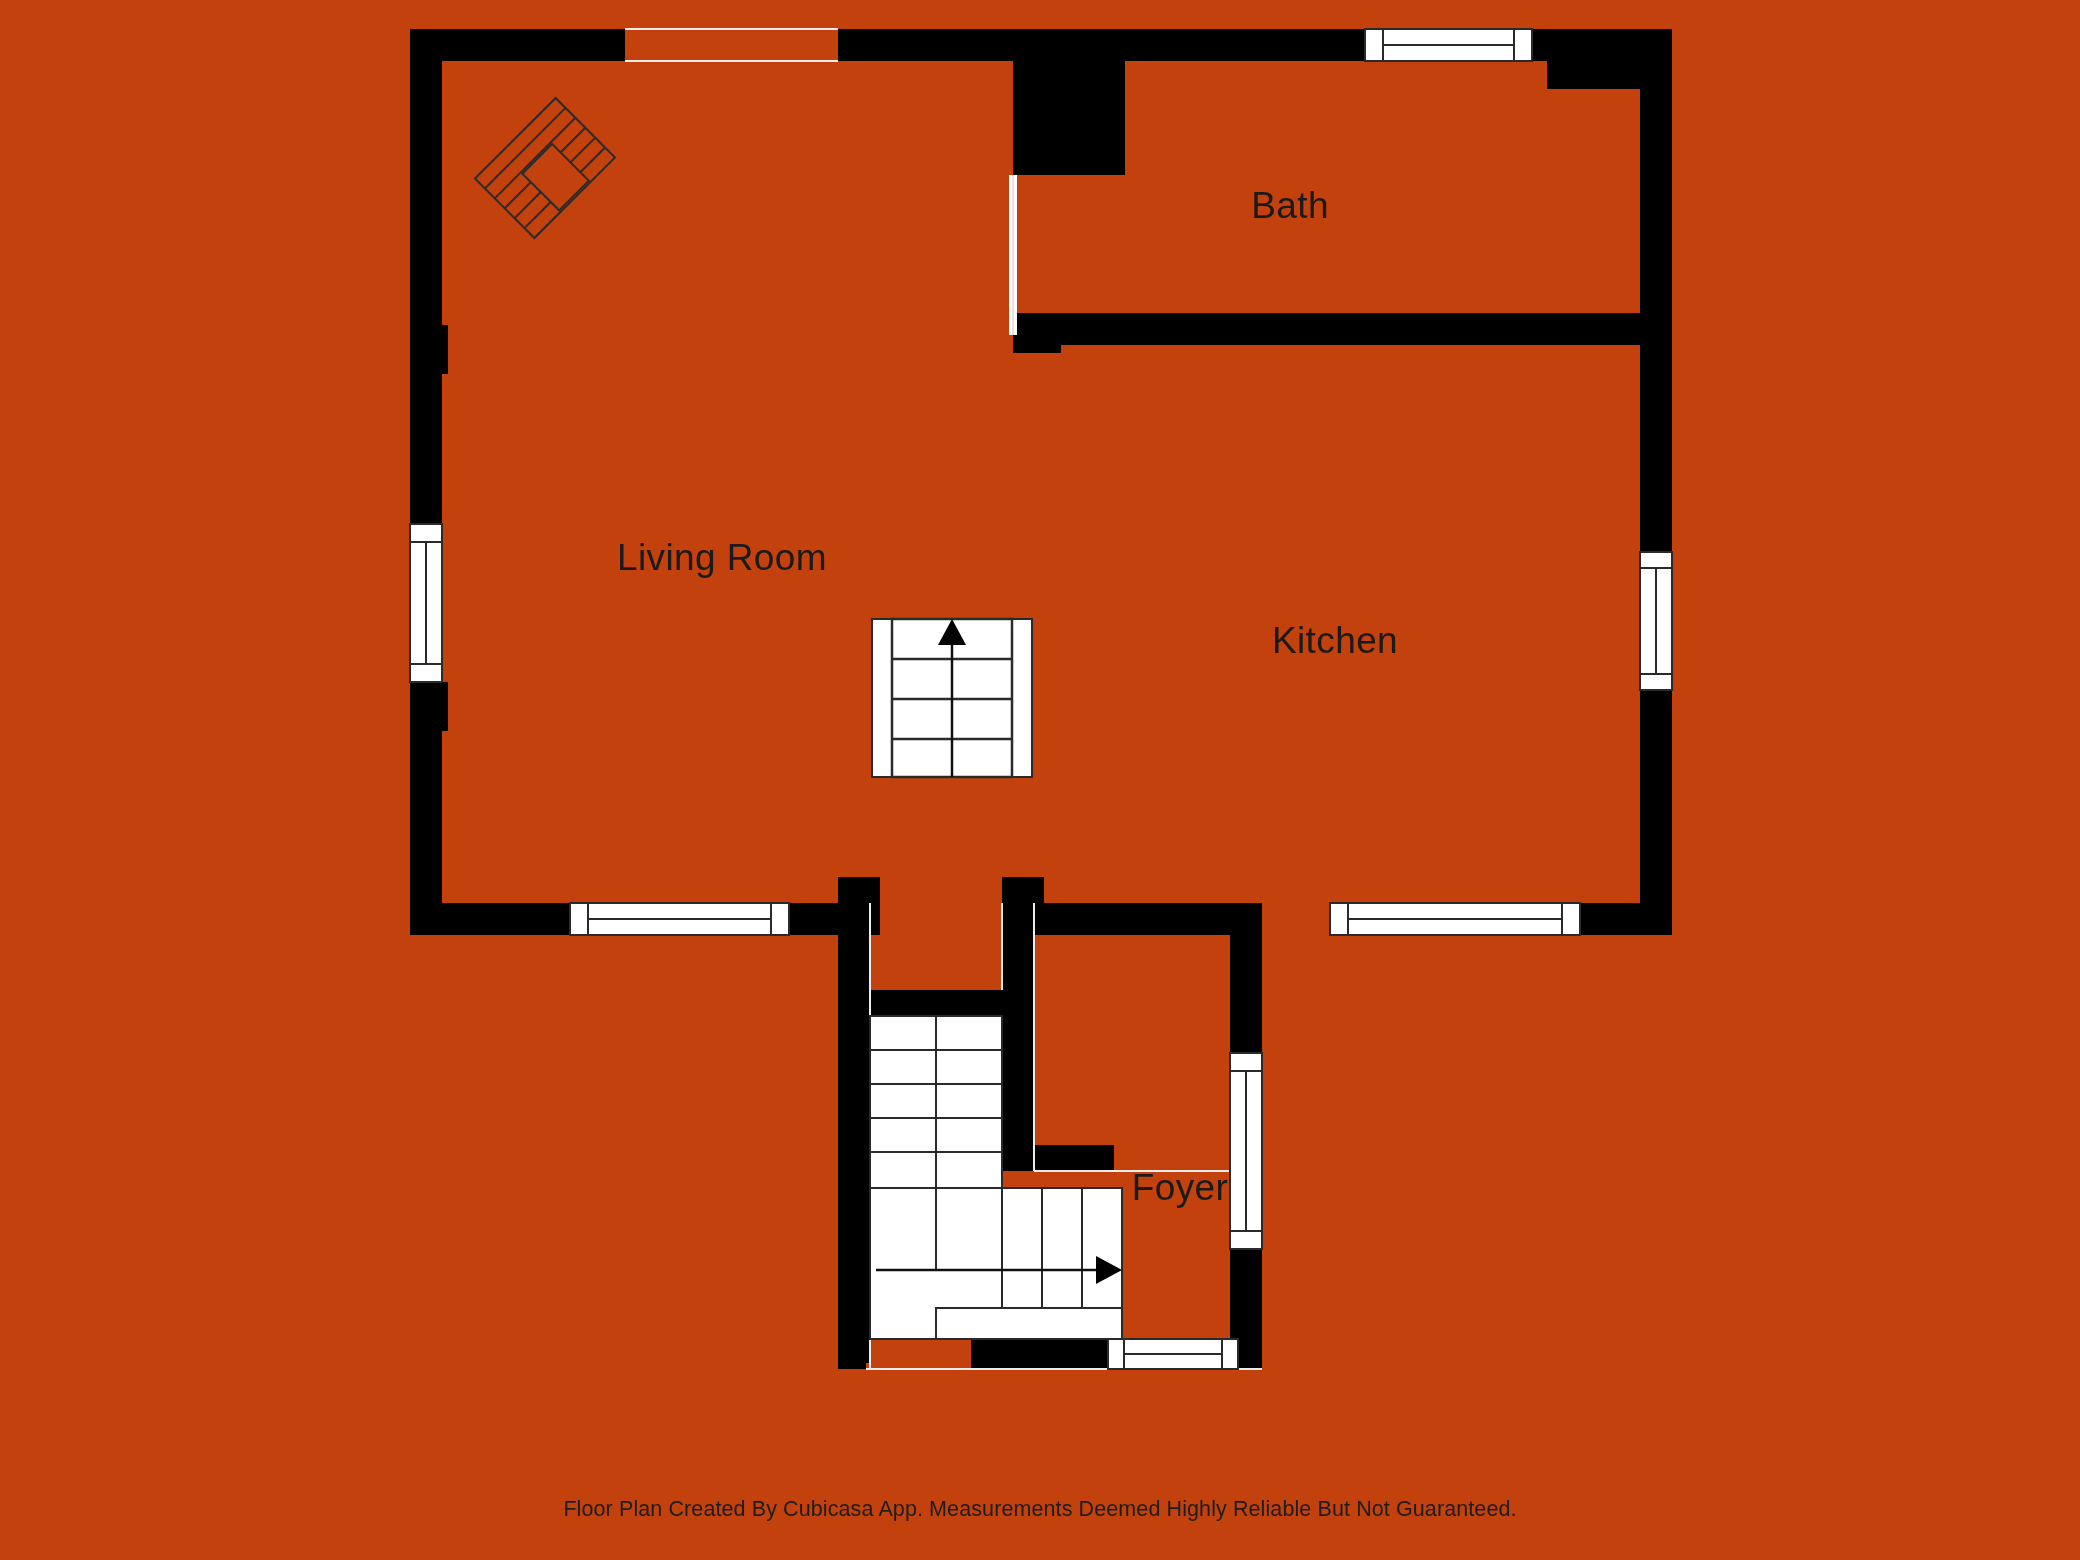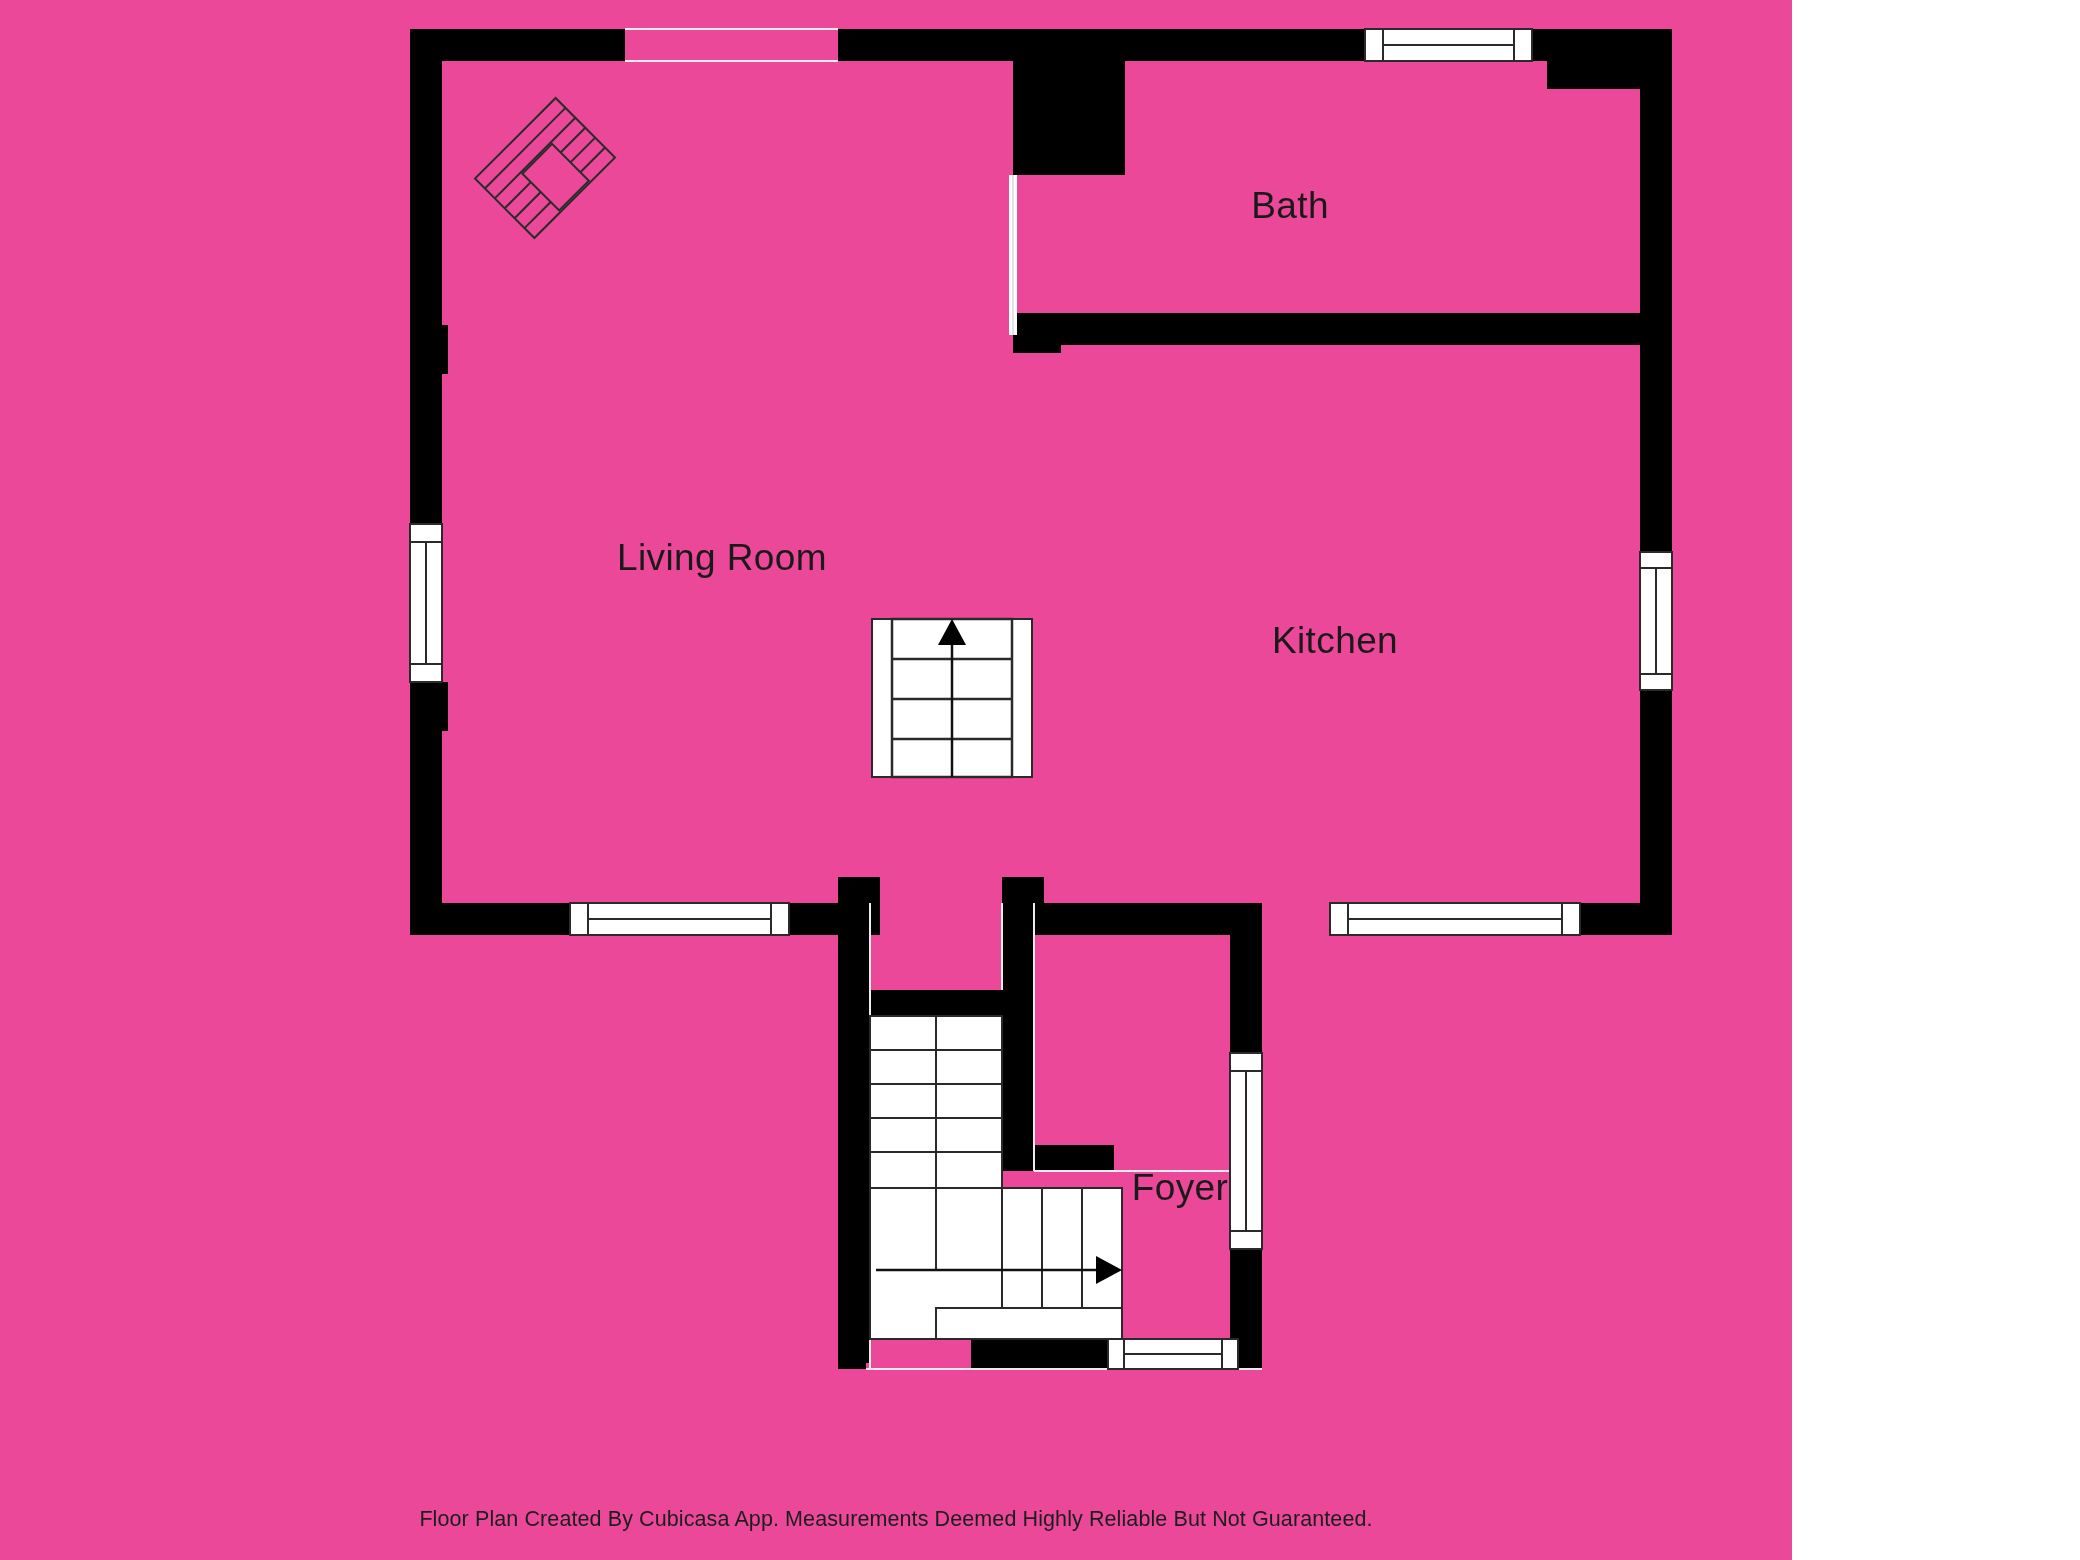--- a/index.html
+++ b/index.html
@@ -9,23 +9,23 @@
     background: #ffffff;
   }
   body {
     width: 2080px;
     height: 1560px;
     font-family: "Liberation Sans", sans-serif;
     overflow: hidden;
   }
   #plan-wrapper {
     position: relative;
-    width: 1792px;
+    width: 2080px;
     height: 1560px;
-    background: #ec4899;
+    background: #c2410c;
   }
   #floorplan-svg {
     position: absolute;
     left: 0;
     top: 0;
     width: 2080px;
     height: 1560px;
     display: block;
   }
   .room-label {
@@ -40,21 +40,20 @@
     position: absolute;
     left: 0;
     right: 0;
     top: 1497px;
     text-align: center;
     font-family: "Liberation Sans", sans-serif;
     font-size: 21.5px;
     color: #1d1d1d;
     letter-spacing: 0.1px;
     white-space: nowrap;
-    margin-top: 10px;
   }
 </style>
 </head>
 <body>
 
 <div id="plan-wrapper">
 
   <svg id="floorplan-svg" viewBox="0 0 2080 1560">
 
     <g fill="#000000" stroke="none">

